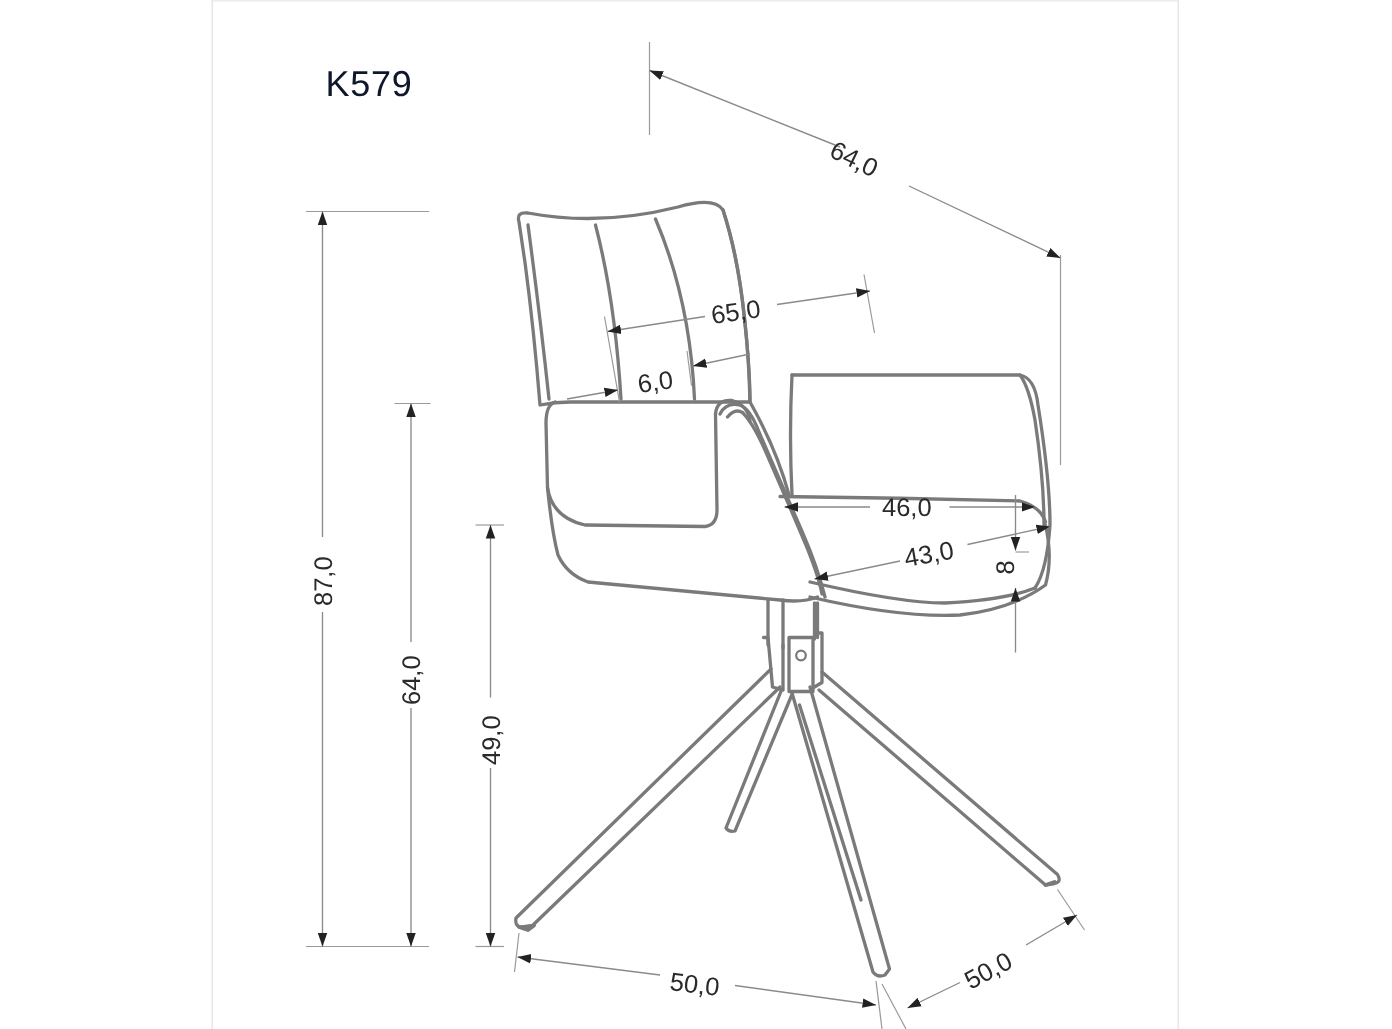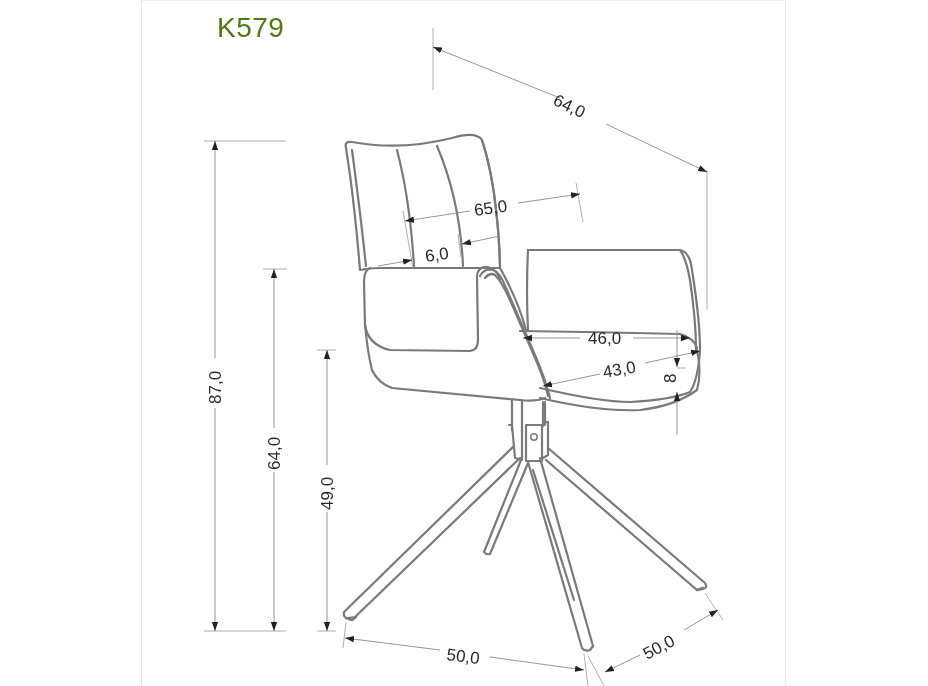--- a/index.html
+++ b/index.html
@@ -1,18 +1,18 @@
 <!DOCTYPE html>
 <html><head>
   <meta charset="utf-8">
   <style>
     html, body { margin: 0; padding: 0; background: #ffffff; }
     body { width: 928px; height: 686px; position: relative; overflow: hidden; font-family: "Liberation Sans", sans-serif; }
     .card { position: absolute; left: 141px; top: 0; width: 645px; height: 686px; background: #ffffff; border-left: 1px solid #e6e6e6; border-right: 1px solid #e6e6e6; border-top: 1px solid #ececec; box-sizing: border-box; }
-    .title { position: absolute; left: 217px; top: 12px; font-size: 28px; color: #4d7c0f; letter-spacing: 0.5px; font-family: "Liberation Sans", sans-serif; }
+    .title { position: absolute; left: 217px; top: 43px; font-size: 24px; color: #0f172a; letter-spacing: 0.5px; font-family: "Liberation Sans", sans-serif; }
     svg { position: absolute; left: 0; top: 0; }
     .dim-text { font-family: "Liberation Sans", sans-serif; font-size: 17px; fill: #2a2a2a; }
     .outline { fill: none; stroke: #7a7a7a; stroke-width: 2.2; stroke-linejoin: round; stroke-linecap: round; }
     .thin { fill: none; stroke: #8a8a8a; stroke-width: 0.9; }
     .ext { fill: none; stroke: #9a9a9a; stroke-width: 0.8; }
   </style>
 </head>
 <body>
 
 <div class="card"></div>

